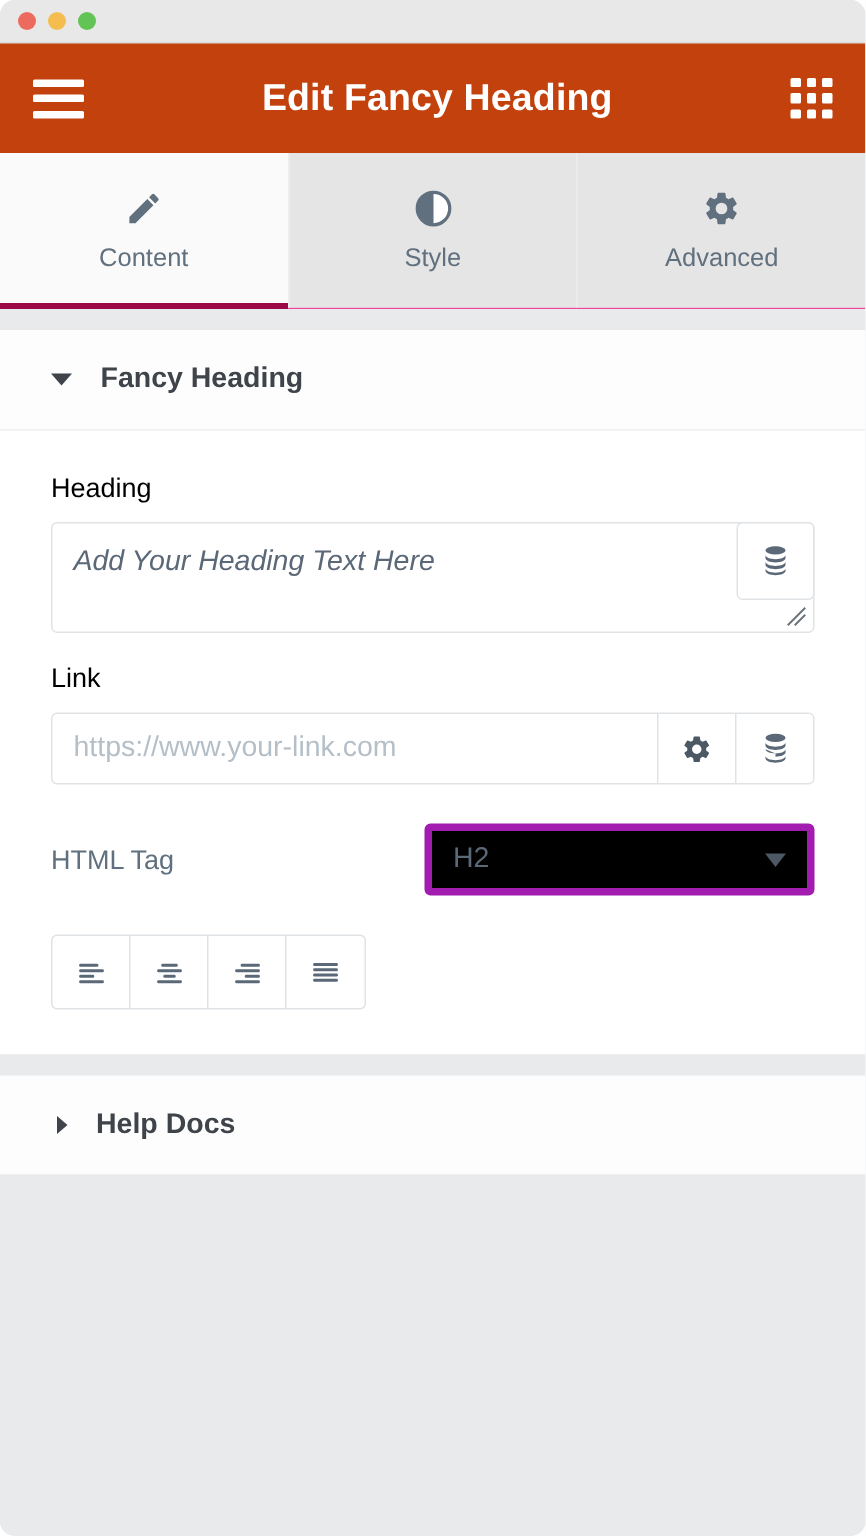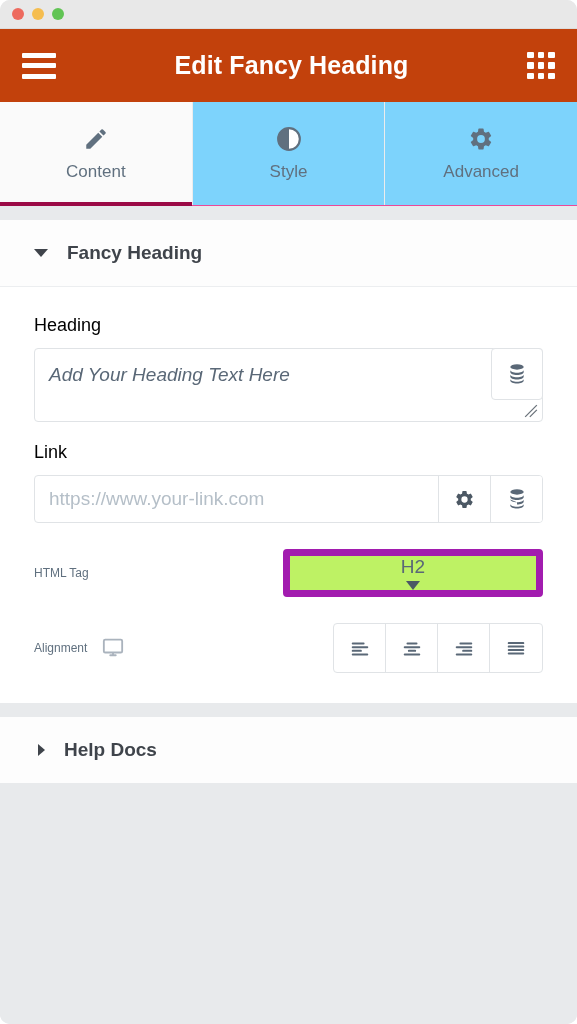--- a/index.html
+++ b/index.html
@@ -103,21 +103,21 @@
   }
   .tab {
     flex: 1;
     display: flex;
     flex-direction: column;
     align-items: center;
     justify-content: center;
     gap: 10px;
     cursor: pointer;
     position: relative;
-    background: #7dd3fc;
+    background: #e5e5e5;
     border-right: 1px solid #ececec;
     color: #60707f;
   }
   .tab:last-child { border-right: none; }
   .tab.active {
     background: #fafafa;
   }
   .tab.active::after {
     content: "";
     position: absolute;
@@ -246,42 +246,41 @@
   }
 
   
   .row {
     display: flex;
     align-items: center;
     justify-content: space-between;
     margin-top: 26px;
   }
   .row-label {
-    font-size: 12px;
+    font-size: 18px;
     color: #60707f;
     display: flex;
     align-items: center;
     gap: 15px;
   }
 
   .select-box {
     width: 260px;
     height: 48px;
-    border: 7px solid #a21caf;
+    border: 5px solid #a21caf;
     border-radius: 4px;
     display: flex;
     align-items: center;
     justify-content: space-between;
     padding: 0 14px;
     font-size: 19px;
     color: #5a6877;
     cursor: pointer;
     box-sizing: border-box;
-    background: #bef264;
-    flex-direction: column;
+    background: #000000;
   }
   .select-caret {
     width: 0; height: 0;
     border-left: 7px solid transparent;
     border-right: 7px solid transparent;
     border-top: 9px solid #4c5864;
   }
 
   .btn-group {
     display: flex;
@@ -415,30 +414,20 @@
 
       <div class="row">
         <span class="row-label">HTML Tag</span>
         <div class="select-box">
           <span>H2</span>
           <span class="select-caret"></span>
         </div>
       </div>
 
       <div class="row">
-        <span class="row-label">
-          <span>Alignment</span>
-          <span>
-            <svg width="22" height="22" viewBox="0 0 24 24" fill="none" stroke="#aab3bd" stroke-width="2">
-              <rect x="2" y="4" width="20" height="14" rx="1.5"></rect>
-              <path d="M9 21h6" stroke-linecap="round"></path>
-              <path d="M12 18v3"></path>
-            </svg>
-          </span>
-        </span>
 
         <div class="btn-group">
           <div class="ab">
             <svg width="22" height="22" viewBox="0 0 24 24" fill="#5a6877">
               <rect x="3" y="6" width="14" height="2.2" rx="1"></rect>
               <rect x="3" y="10" width="18" height="2.2" rx="1"></rect>
               <rect x="3" y="14" width="11" height="2.2" rx="1"></rect>
               <rect x="3" y="18" width="18" height="2.2" rx="1"></rect>
             </svg>
           </div>

